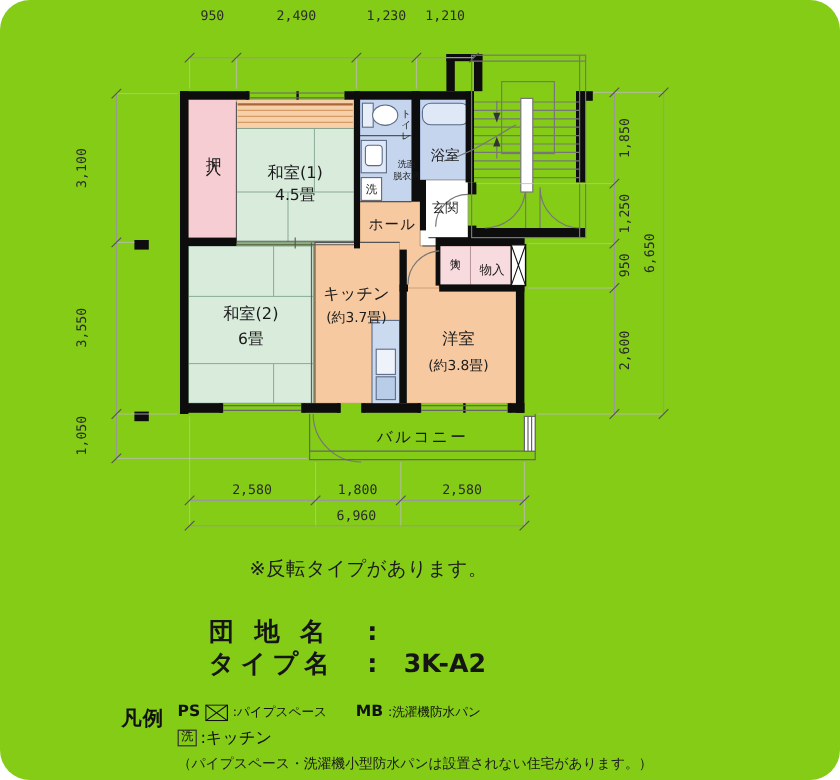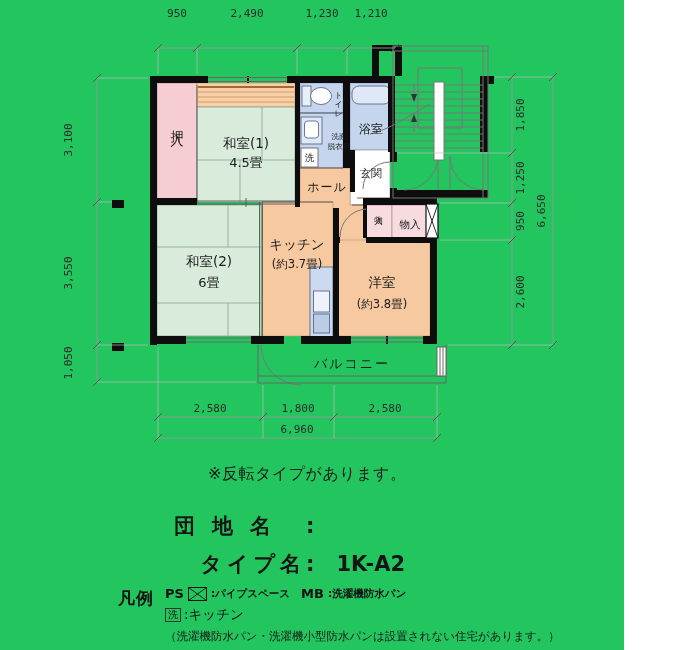--- a/index.html
+++ b/index.html
@@ -1,35 +1,35 @@
 <!DOCTYPE html>
 <html><head>
 <meta charset="utf-8">
 <style>
   html,body{margin:0;padding:0;background:#fff;}
-  .page{position:relative;width:624px;height:650px;background:#22c55e;overflow:hidden;
-        font-family:"DejaVu Sans",sans-serif;color:#111;}
+  .page{position:relative;width:700px;height:650px;background:#84cc16;overflow:hidden;
+        font-family:"DejaVu Sans",sans-serif;color:#111;border-radius:25px;}
   .plan-svg{position:absolute;left:0;top:0;}
   .note{position:absolute;font-size:16px;color:#1a1a1a;letter-spacing:0.5px;white-space:nowrap;}
   .note1{left:208px;top:464px;}
   .note2{left:150px;top:486px;}
   .info-row{position:absolute;display:flex;align-items:baseline;font-size:21px;font-weight:bold;
             color:#151515;white-space:nowrap;}
   .info-row1{left:174px;top:512px;}
-  .info-row2{left:174px;top:550px;text-align:right;}
+  .info-row2{left:174px;top:539px;}
   .info-label{display:inline-block;width:132px;}
   .info-row1 .info-label{letter-spacing:17px;font-family:Liberation Mono, monospace;}
   .info-row2 .info-label{letter-spacing:5px;}
   .info-sep{margin:0 22px 0 0;}
   .info-row1 .info-value{letter-spacing:14px;}
-  .legend{position:absolute;left:118px;top:586px;display:flex;align-items:flex-start;gap:11px;}
+  .legend{position:absolute;left:101px;top:586px;display:flex;align-items:flex-start;gap:11px;}
   .legend-title{font-size:17px;font-weight:bold;letter-spacing:1px;margin-top:1px;}
   .legend-row1{display:flex;align-items:center;gap:4px;font-size:13px;font-weight:bold;}
-  .kana{font-size:10.5px;font-weight:bold;letter-spacing:0;}
-  .mb{margin-left:7px;}
+  .kana{font-size:10.5px;font-weight:normal;letter-spacing:0;}
+  .mb{margin-left:20px;}
   .ps-box{display:inline-block;}
   .legend-row2{display:flex;align-items:center;gap:3px;margin-top:5px;font-size:13.5px;}
   .laundry-box{border:1px solid #333;font-size:10px;line-height:12px;padding:0 2px;}
   .legend-note{font-size:11.5px;margin-top:5px;color:#1a1a1a;white-space:nowrap;}
   text{font-family:"DejaVu Sans",sans-serif;fill:#1a1a1a;}
   .dim{font-family:"DejaVu Sans Mono",monospace;font-size:11px;fill:#2b2b2b;}
   .vtext{writing-mode:vertical-rl;text-orientation:upright;}
 </style>
 </head>
 <body>
@@ -232,37 +232,37 @@
 
 <div class="note note1">※反転タイプがあります。</div>
 
 <div class="info-row info-row1">
   <span class="info-label">団地名</span>
   <span class="info-sep">:</span>
 </div>
 <div class="info-row info-row2">
   <span class="info-label">タイプ名</span>
   <span class="info-sep">:</span>
-  <span class="info-value">1K-A2</span>
+  <span class="info-value">3K-A2</span>
 </div>
 
 <div class="legend">
   <span class="legend-title">凡例</span>
   <div class="legend-body">
     <div class="legend-row1">
       <span>PS</span>
       <svg class="ps-box" width="19" height="14" viewBox="0 0 19 14">
         <rect x="0.5" y="0.5" width="18" height="13" fill="none" stroke="#111" stroke-width="1"></rect>
         <path d="M0.5,0.5 L18.5,13.5 M18.5,0.5 L0.5,13.5" stroke="#111" stroke-width="0.9" fill="none"></path>
       </svg>
       <span class="kana">:パイプスペース</span>
       <span class="mb">MB</span>
       <span class="kana">:洗濯機防水パン</span>
     </div>
     <div class="legend-row2">
       <span class="laundry-box">洗</span>
       <span>:キッチン</span>
     </div>
-    <div class="legend-note">（洗濯機防水パン・洗濯機小型防水パンは設置されない住宅があります。）</div>
+    <div class="legend-note">（パイプスペース・洗濯機小型防水パンは設置されない住宅があります。）</div>
   </div>
 </div>
 
 </div>
 
 </body></html>

